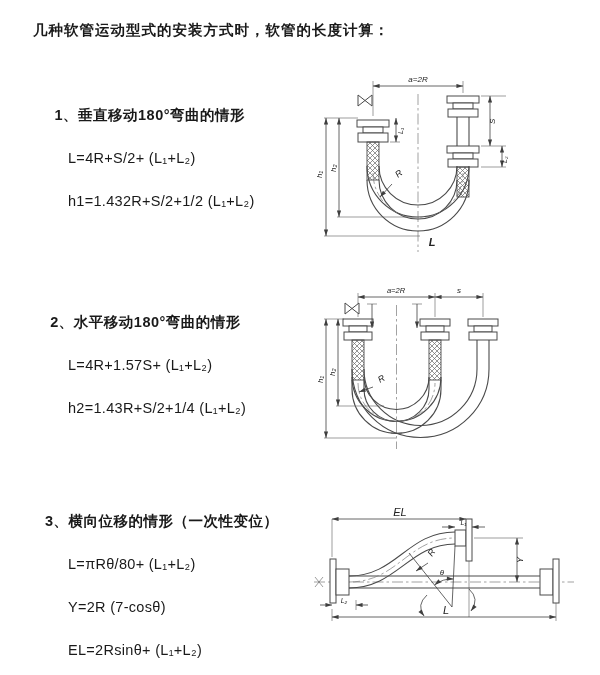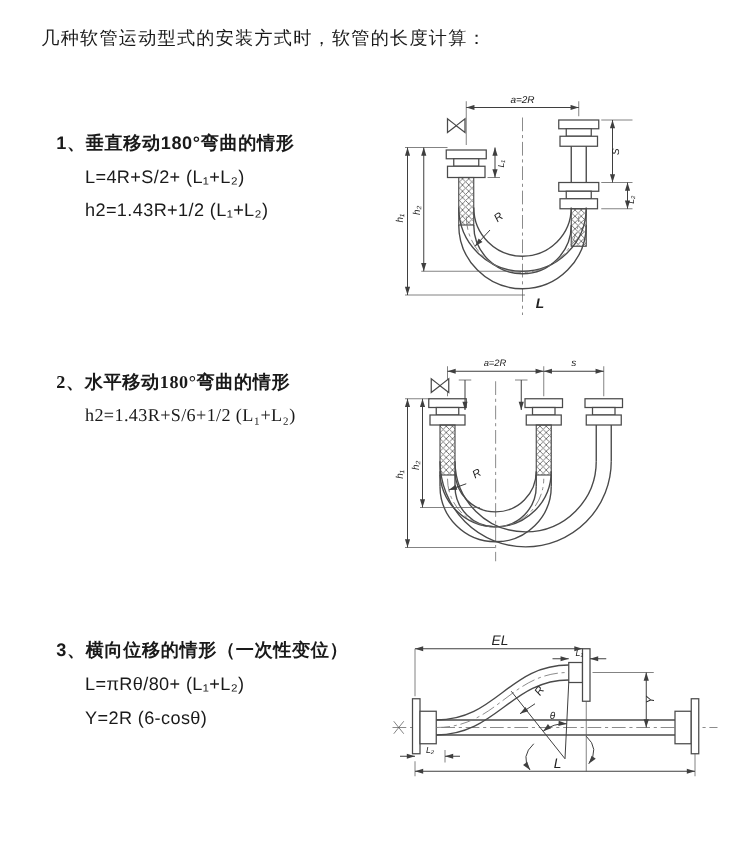--- a/index.html
+++ b/index.html
@@ -1,45 +1,45 @@
 <!DOCTYPE html>
 <html><head>
 <meta charset="utf-8">
 <style>
   html,body{margin:0;padding:0;}
   body{
     width:600px;height:675px;position:relative;background:#ffffff;
     font-family:"Liberation Sans", sans-serif;color:#1a1a1a;overflow:hidden;
   }
   .page-title{
-    position:absolute;left:33px;top:21px;font-size:14.5px;font-weight:400;
+    position:absolute;left:33px;top:21px;font-size:14.5px;font-weight:700;
     letter-spacing:1px;white-space:nowrap;
   }
   .section-text{position:absolute;left:45px;}
-  .sec-heading{font-size:14.5px;font-weight:700;letter-spacing:0.5px;white-space:nowrap;line-height:18px;}
-  .formula{margin:9px 0 0 23px;font-size:14.5px;font-weight:400;letter-spacing:0.3px;line-height:18px;white-space:nowrap;}
+  .sec-heading{font-size:14.5px;font-weight:700;letter-spacing:0.5px;white-space:nowrap;line-height:18px;text-align:center;}
+  .formula{margin:25px 0 0 23px;font-size:14.5px;font-weight:400;letter-spacing:0.3px;line-height:18px;white-space:nowrap;}
   .diagram{position:absolute;font-style:italic;}
   svg{display:block;}
   svg text{font-family:"Liberation Sans", sans-serif;fill:#222;}
   .tube{stroke:#4a4a4a;stroke-width:1.1;fill:none;}
   .dim{stroke:#3f3f3f;stroke-width:0.8;fill:none;}
   .ext{stroke:#5a5a5a;stroke-width:0.6;fill:none;}
   .cl{stroke:#7a7a7a;stroke-width:0.7;fill:none;stroke-dasharray:11 3 2.5 3;}
   .flange{fill:#ffffff;stroke:#4a4a4a;stroke-width:1;}
   .valve{fill:#ffffff;stroke:#4a4a4a;stroke-width:1;}
 </style>
 </head>
 <body>
 
 <div class="page-title">几种软管运动型式的安装方式时，软管的长度计算：</div>
 
 <div class="section-text" style="top:106px;">
   <div class="sec-heading">1、垂直移动180°弯曲的情形</div>
   <div class="formula">L=4R+S/2+ (L₁+L₂)</div>
-  <div class="formula">h2=1.43R+1/2 (L₁+L₂)</div>
+  <div class="formula">h1=1.432R+S/2+1/2 (L₁+L₂)</div>
 </div>
 
 <div class="diagram" style="left:310px;top:68px;">
 <svg width="236" height="190" viewBox="0 0 236 190">
   <defs>
     <marker id="ar1" viewBox="0 0 10 6" markerWidth="10" markerHeight="6" refX="9" refY="3" orient="auto-start-reverse">
       <path d="M0.8,0.4 L9,3 L0.8,5.6 Z" fill="#3f3f3f"></path>
     </marker>
     <pattern id="br1" patternUnits="userSpaceOnUse" width="5" height="5">
       <path d="M0,5 L5,0 M0,0 L5,5" stroke="#6a6a6a" stroke-width="0.7"></path>
@@ -121,23 +121,24 @@
 
   <g>
     <text transform="translate(88,110) rotate(-38)" font-size="9">R</text>
     <line class="dim" x1="82" y1="116" x2="70" y2="129" marker-end="url(#ar1)"></line>
   </g>
 
   <text x="122" y="178" text-anchor="middle" font-size="11" font-weight="bold">L</text>
 </svg>
 </div>
 
-<div class="section-text" style="top:297px;font-family:Liberation Serif, serif;">
+<div class="section-text" style="top:313px;">
   <div class="sec-heading">2、水平移动180°弯曲的情形</div>
-  <div class="formula">h2=1.43R+S/6+1/2 (L₁+L₂)</div>
+  <div class="formula">L=4R+1.57S+ (L₁+L₂)</div>
+  <div class="formula">h2=1.43R+S/2+1/4 (L₁+L₂)</div>
 </div>
 
 <div class="diagram" style="left:312px;top:281px;">
 <svg width="255" height="192" viewBox="0 0 255 192">
   <defs>
     <marker id="ar2" viewBox="0 0 10 6" markerWidth="10" markerHeight="6" refX="9" refY="3" orient="auto-start-reverse">
       <path d="M0.8,0.4 L9,3 L0.8,5.6 Z" fill="#3f3f3f"></path>
     </marker>
     <pattern id="br2" patternUnits="userSpaceOnUse" width="5" height="5">
       <path d="M0,5 L5,0 M0,0 L5,5" stroke="#6a6a6a" stroke-width="0.7"></path>
@@ -221,21 +222,22 @@
   <g>
     <text transform="translate(68,102) rotate(-30)" font-size="9">R</text>
     <line class="dim" x1="61" y1="106" x2="47" y2="111" marker-end="url(#ar2)"></line>
   </g>
 </svg>
 </div>
 
 <div class="section-text" style="top:512px;">
   <div class="sec-heading">3、横向位移的情形（一次性变位）</div>
   <div class="formula">L=πRθ/80+ (L₁+L₂)</div>
-  <div class="formula">Y=2R (6-cosθ)</div>
+  <div class="formula">Y=2R (7-cosθ)</div>
+  <div class="formula">EL=2Rsinθ+ (L₁+L₂)</div>
 </div>
 
 <div class="diagram" style="left:312px;top:505px;">
 <svg width="297" height="140" viewBox="0 0 297 140">
   <defs>
     <marker id="ar3" viewBox="0 0 10 6" markerWidth="10" markerHeight="6" refX="9" refY="3" orient="auto-start-reverse">
       <path d="M0.8,0.4 L9,3 L0.8,5.6 Z" fill="#3f3f3f"></path>
     </marker>
   </defs>
 

